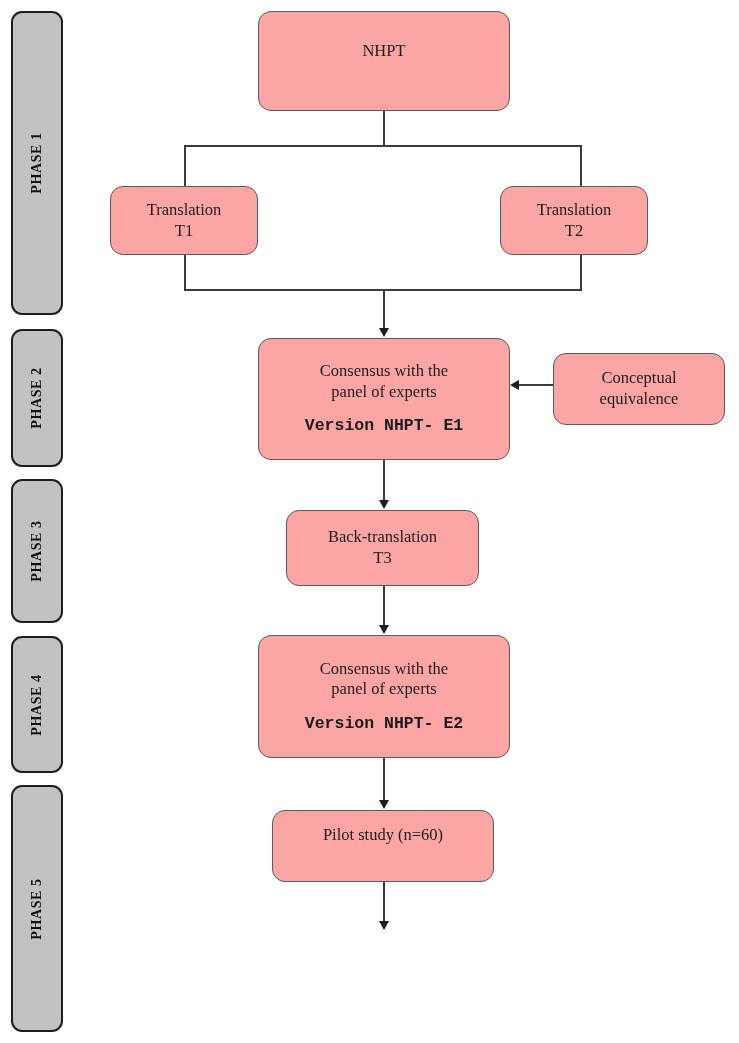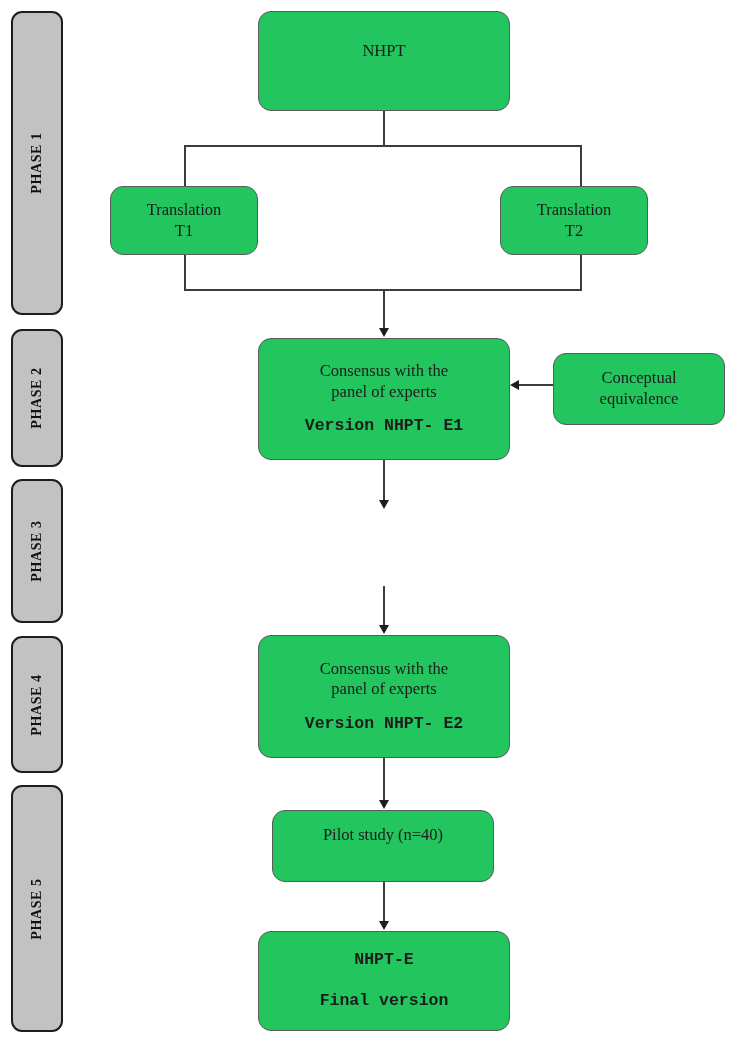--- a/index.html
+++ b/index.html
@@ -36,21 +36,21 @@
     font-weight: bold;
     font-size: 14px;
     letter-spacing: 0.6px;
     color: #111111;
   }
 
   
   .node {
     position: absolute;
     box-sizing: border-box;
-    background: #22c55e;
+    background: #fca5a5;
     border: 1.6px solid #5a5a5a;
     border-radius: 13px;
     display: flex;
     flex-direction: column;
     align-items: center;
     justify-content: center;
     text-align: center;
     font-size: 16.5px;
     line-height: 1.25;
     color: #1c1c1c;
@@ -157,40 +157,39 @@
     <span class="line">Conceptual</span>
     <span class="line">equivalence</span>
   </div>
 
   <div class="h-line" style="left:519px; top:384px; width:34px;"></div>
   <div class="arrow-left" style="left:510px; top:379.5px;"></div>
 
   <div class="v-line" style="left:383px; top:460px; height:41px;"></div>
   <div class="arrow-down" style="left:378.5px; top:500px;"></div>
 
+  <div class="node" style="left:286px; top:510px; width:193px; height:76px;">
+    <span class="line">Back-translation</span>
+    <span class="line">T3</span>
+  </div>
 
   <div class="v-line" style="left:383px; top:586px; height:40px;"></div>
   <div class="arrow-down" style="left:378.5px; top:625px;"></div>
 
   <div class="node" style="left:258px; top:635px; width:252px; height:123px;">
     <span class="line">Consensus with the</span>
     <span class="line">panel of experts</span>
     <span class="gap-sm"></span>
     <span class="line bold">Version NHPT- E2</span>
   </div>
 
   <div class="v-line" style="left:383px; top:758px; height:43px;"></div>
   <div class="arrow-down" style="left:378.5px; top:800px;"></div>
 
   <div class="node top-aligned" style="left:272px; top:810px; width:222px; height:72px;">
-    <span class="line">Pilot study (n=40)</span>
+    <span class="line">Pilot study (n=60)</span>
   </div>
 
   <div class="v-line" style="left:383px; top:882px; height:40px;"></div>
   <div class="arrow-down" style="left:378.5px; top:921px;"></div>
 
-  <div class="node" style="left:258px; top:931px; width:252px; height:100px;">
-    <span class="line bold">NHPT-E</span>
-    <span class="gap-md"></span>
-    <span class="line bold">Final version</span>
-  </div>
 
 </div>
 
 </body></html>

